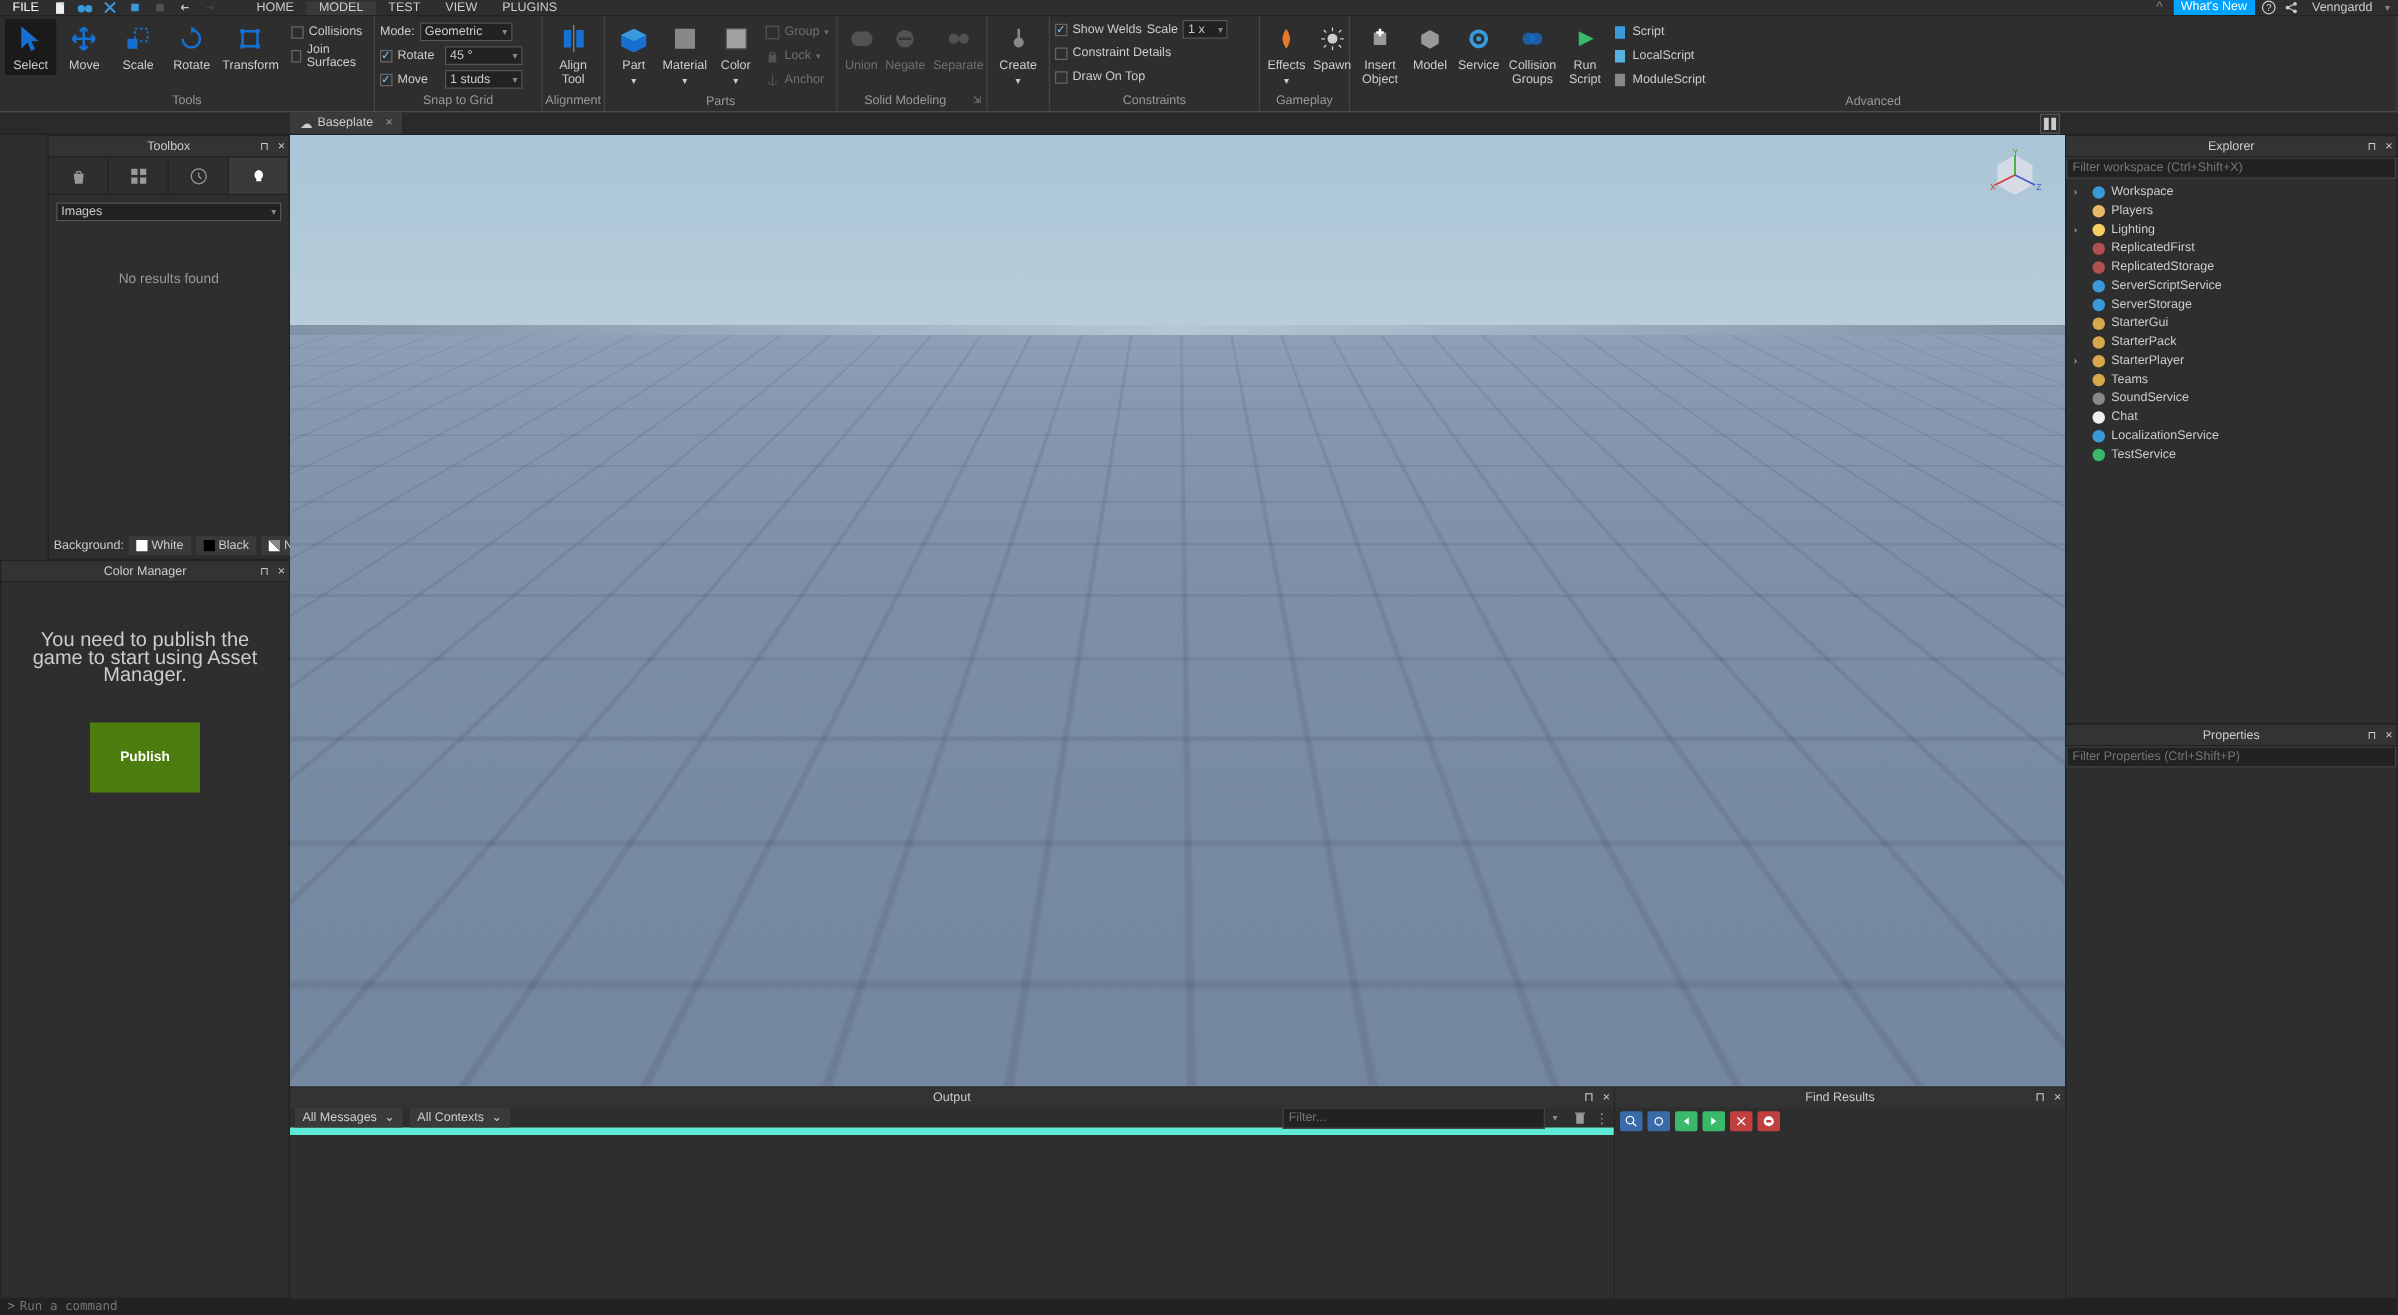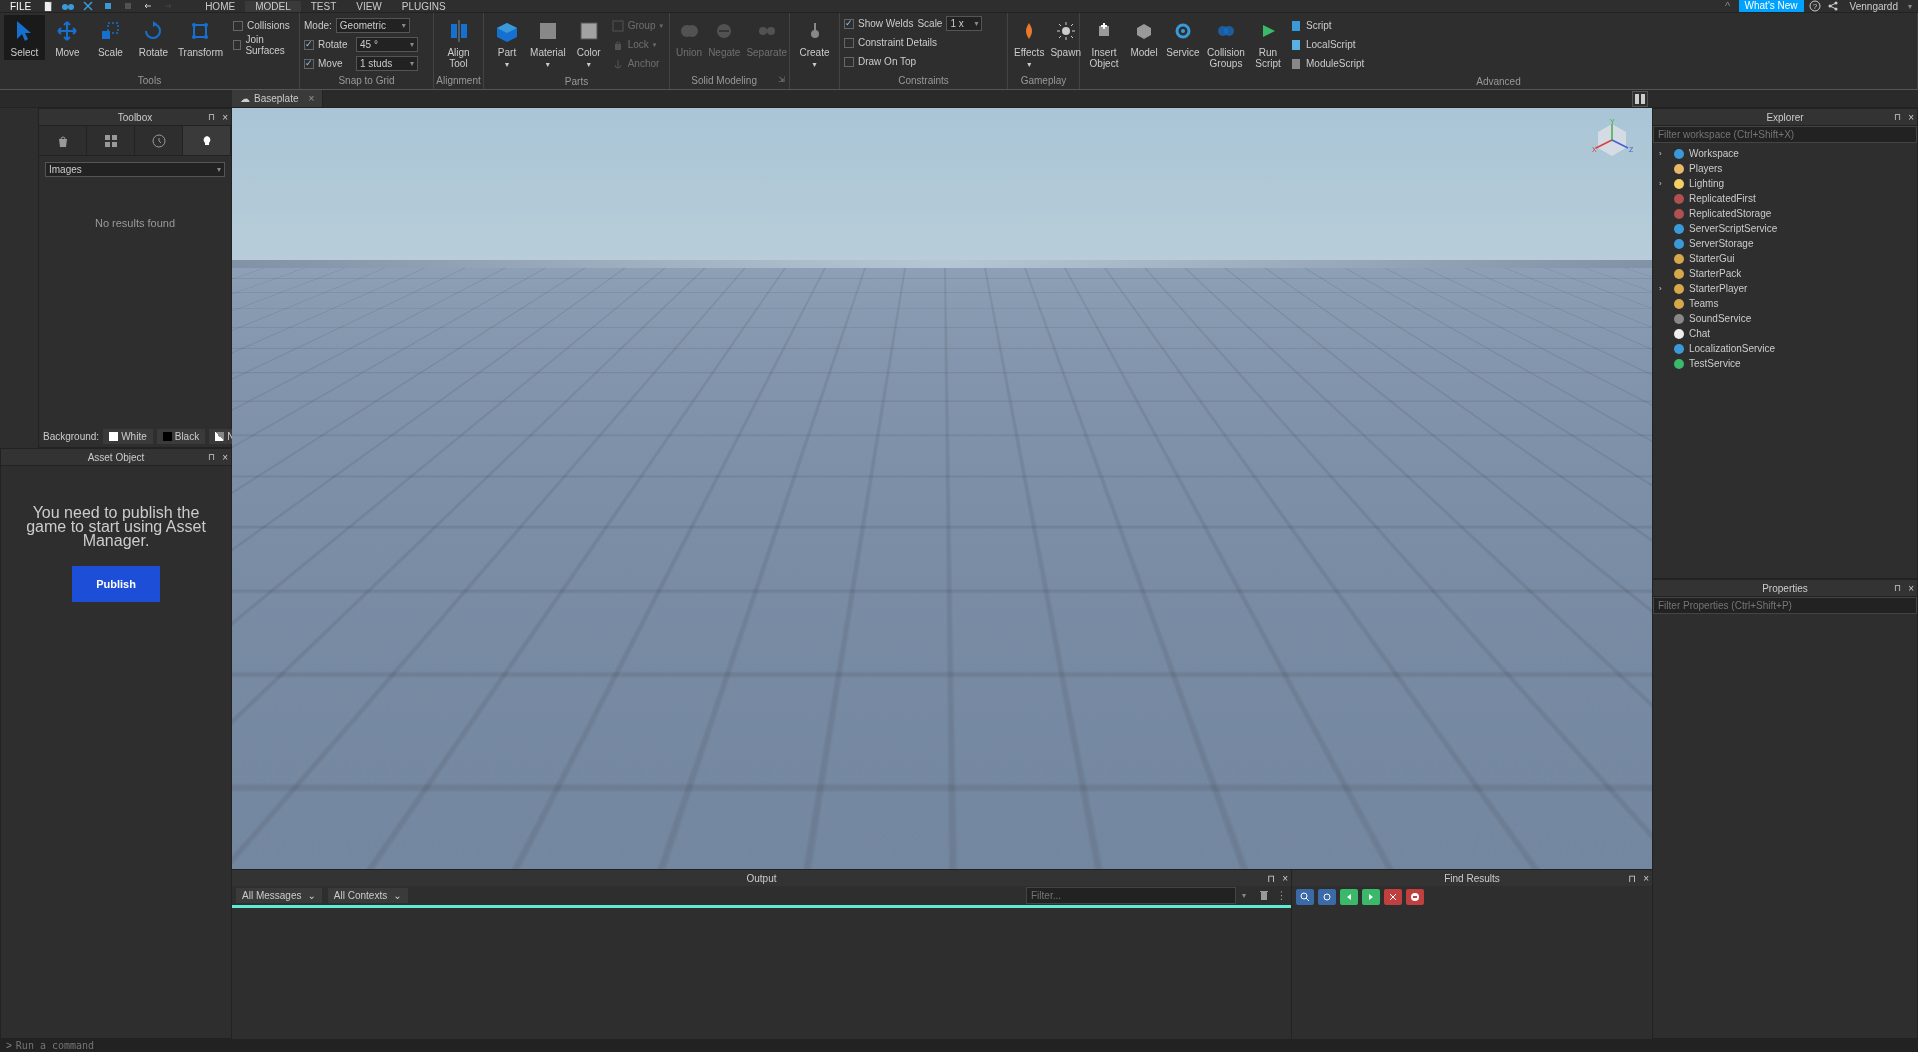--- a/index.html
+++ b/index.html
@@ -61,21 +61,21 @@
 .toolbox-dd { margin:6px; }
 .toolbox-body { flex:1; display:flex; align-items:flex-start; justify-content:center; padding-top:34px; color:#999; font-size:11px;}
 .toolbox-footer { height:22px; display:flex; align-items:center; padding:0 4px; gap:4px;}
 .bg-btn { display:flex; align-items:center; gap:3px; padding:2px 6px; background:#3a3a3a; font-size:10px;}
 .bg-sw { width:9px; height:9px; display:inline-block;}
 
 
 .asset-mgr { flex:1; }
 .asset-body { flex:1; display:flex; flex-direction:column; align-items:center; justify-content:flex-start; padding-top:40px; gap:18px;}
 .asset-msg { text-align:center; font-size:16px; color:#ccc; line-height:14px; padding:0 10px;}
-.publish-btn { background:#1d4ed8; color:#fff; padding:12px 24px; font-size:11px; cursor:pointer; font-weight:600;}
+.publish-btn { background:#4d7c0f; color:#fff; padding:22px 24px; font-size:11px; cursor:pointer; font-weight:600;margin-top:12px;}
 
 
 .viewport { flex:1; background: linear-gradient(to bottom, #a9c5d6 0%, #b8cdd9 20%, #7186a0 35%, #8294aa 100%); position:relative; overflow:hidden;}
 .horizon { position:absolute; top:20%; left:0; right:0; bottom:0; background:
    radial-gradient(ellipse at center top, rgba(180,195,210,0.6), rgba(100,115,140,0.9));}
 .grid-floor { position:absolute; top:21%; left:-40%; right:-40%; bottom:-20%;
   background:
     repeating-linear-gradient(0deg, rgba(0,0,0,.08) 0 2px, transparent 2px 40px),
     repeating-linear-gradient(90deg, rgba(0,0,0,.08) 0 2px, transparent 2px 40px),
     linear-gradient(#8da0b6, #6a7d97);
@@ -85,21 +85,21 @@
 .axis-gizmo { position:absolute; top:10px; right:16px; width:48px; height:48px;}
 .split-icon { position:absolute; top:-18px; right:6px; width:16px; height:16px; background:#2e2e2e; border:1px solid #555; display:flex; align-items:center;justify-content:center;}
 
 
 .bottom-panes { height:170px; display:flex; border-top:1px solid #222;}
 .output-pane { flex:1; display:flex; flex-direction:column; border-right:1px solid #222;}
 .find-pane { width:360px; display:flex; flex-direction:column;}
 .pane-header { height:16px; background:#333; display:flex; align-items:center; justify-content:center; position:relative; font-size:10px;}
 .pane-header .pin { position:absolute; right:16px;}
 .pane-header .x { position:absolute; right:3px;}
-.output-toolbar { height:22px; display:flex; align-items:center; gap:6px; padding:0 4px; background:#2e2e2e; border-bottom:3px solid #5eead4;}
+.output-toolbar { height:22px; display:flex; align-items:center; gap:6px; padding:0 4px; background:#2e2e2e; border-bottom:6px solid #5eead4;}
 .out-dd { background:#3a3a3a; padding:2px 6px; font-size:10px; display:flex; align-items:center; gap:6px;}
 .out-dd::after { content:'⌄'; font-size:10px;}
 .filter-input { margin-left:auto; width:210px; background:#222; border:1px solid #444; color:#888; font-size:10px; padding:2px 4px;}
 .out-icons { display:flex; gap:6px; margin-left:6px;}
 .log-line { padding:4px 6px; font-size:10px; }
 .log-line .ts { color:#888;}
 .log-line .link { color:#3a9ad9;}
 .log-line .src { color:#999;}
 .find-toolbar { height:22px; display:flex; align-items:center; gap:4px; padding:0 4px;}
 .find-btn { width:18px; height:16px; border-radius:2px; display:flex; align-items:center; justify-content:center;}
@@ -604,21 +604,21 @@
             <span>Black</span>
           </div>
         <div class="bg-btn">
             <span class="bg-sw" style="background:linear-gradient(45deg,#fff 50%,#888 50%)"></span>
             <span>None</span>
           </div>
       </div>
     </div>
     <div class="panel asset-mgr">
       <div class="panel-header">
-        <span>Asset Object</span>
+        <span>Color Manager</span>
         <span class="pin">⊓</span>
         <span class="x">×</span>
       </div>
       <div class="asset-body">
         <div class="asset-msg">You need to publish the game to start using Asset Manager.</div>
         <div class="publish-btn">Publish</div>
       </div>
     </div>
   </div>
 

